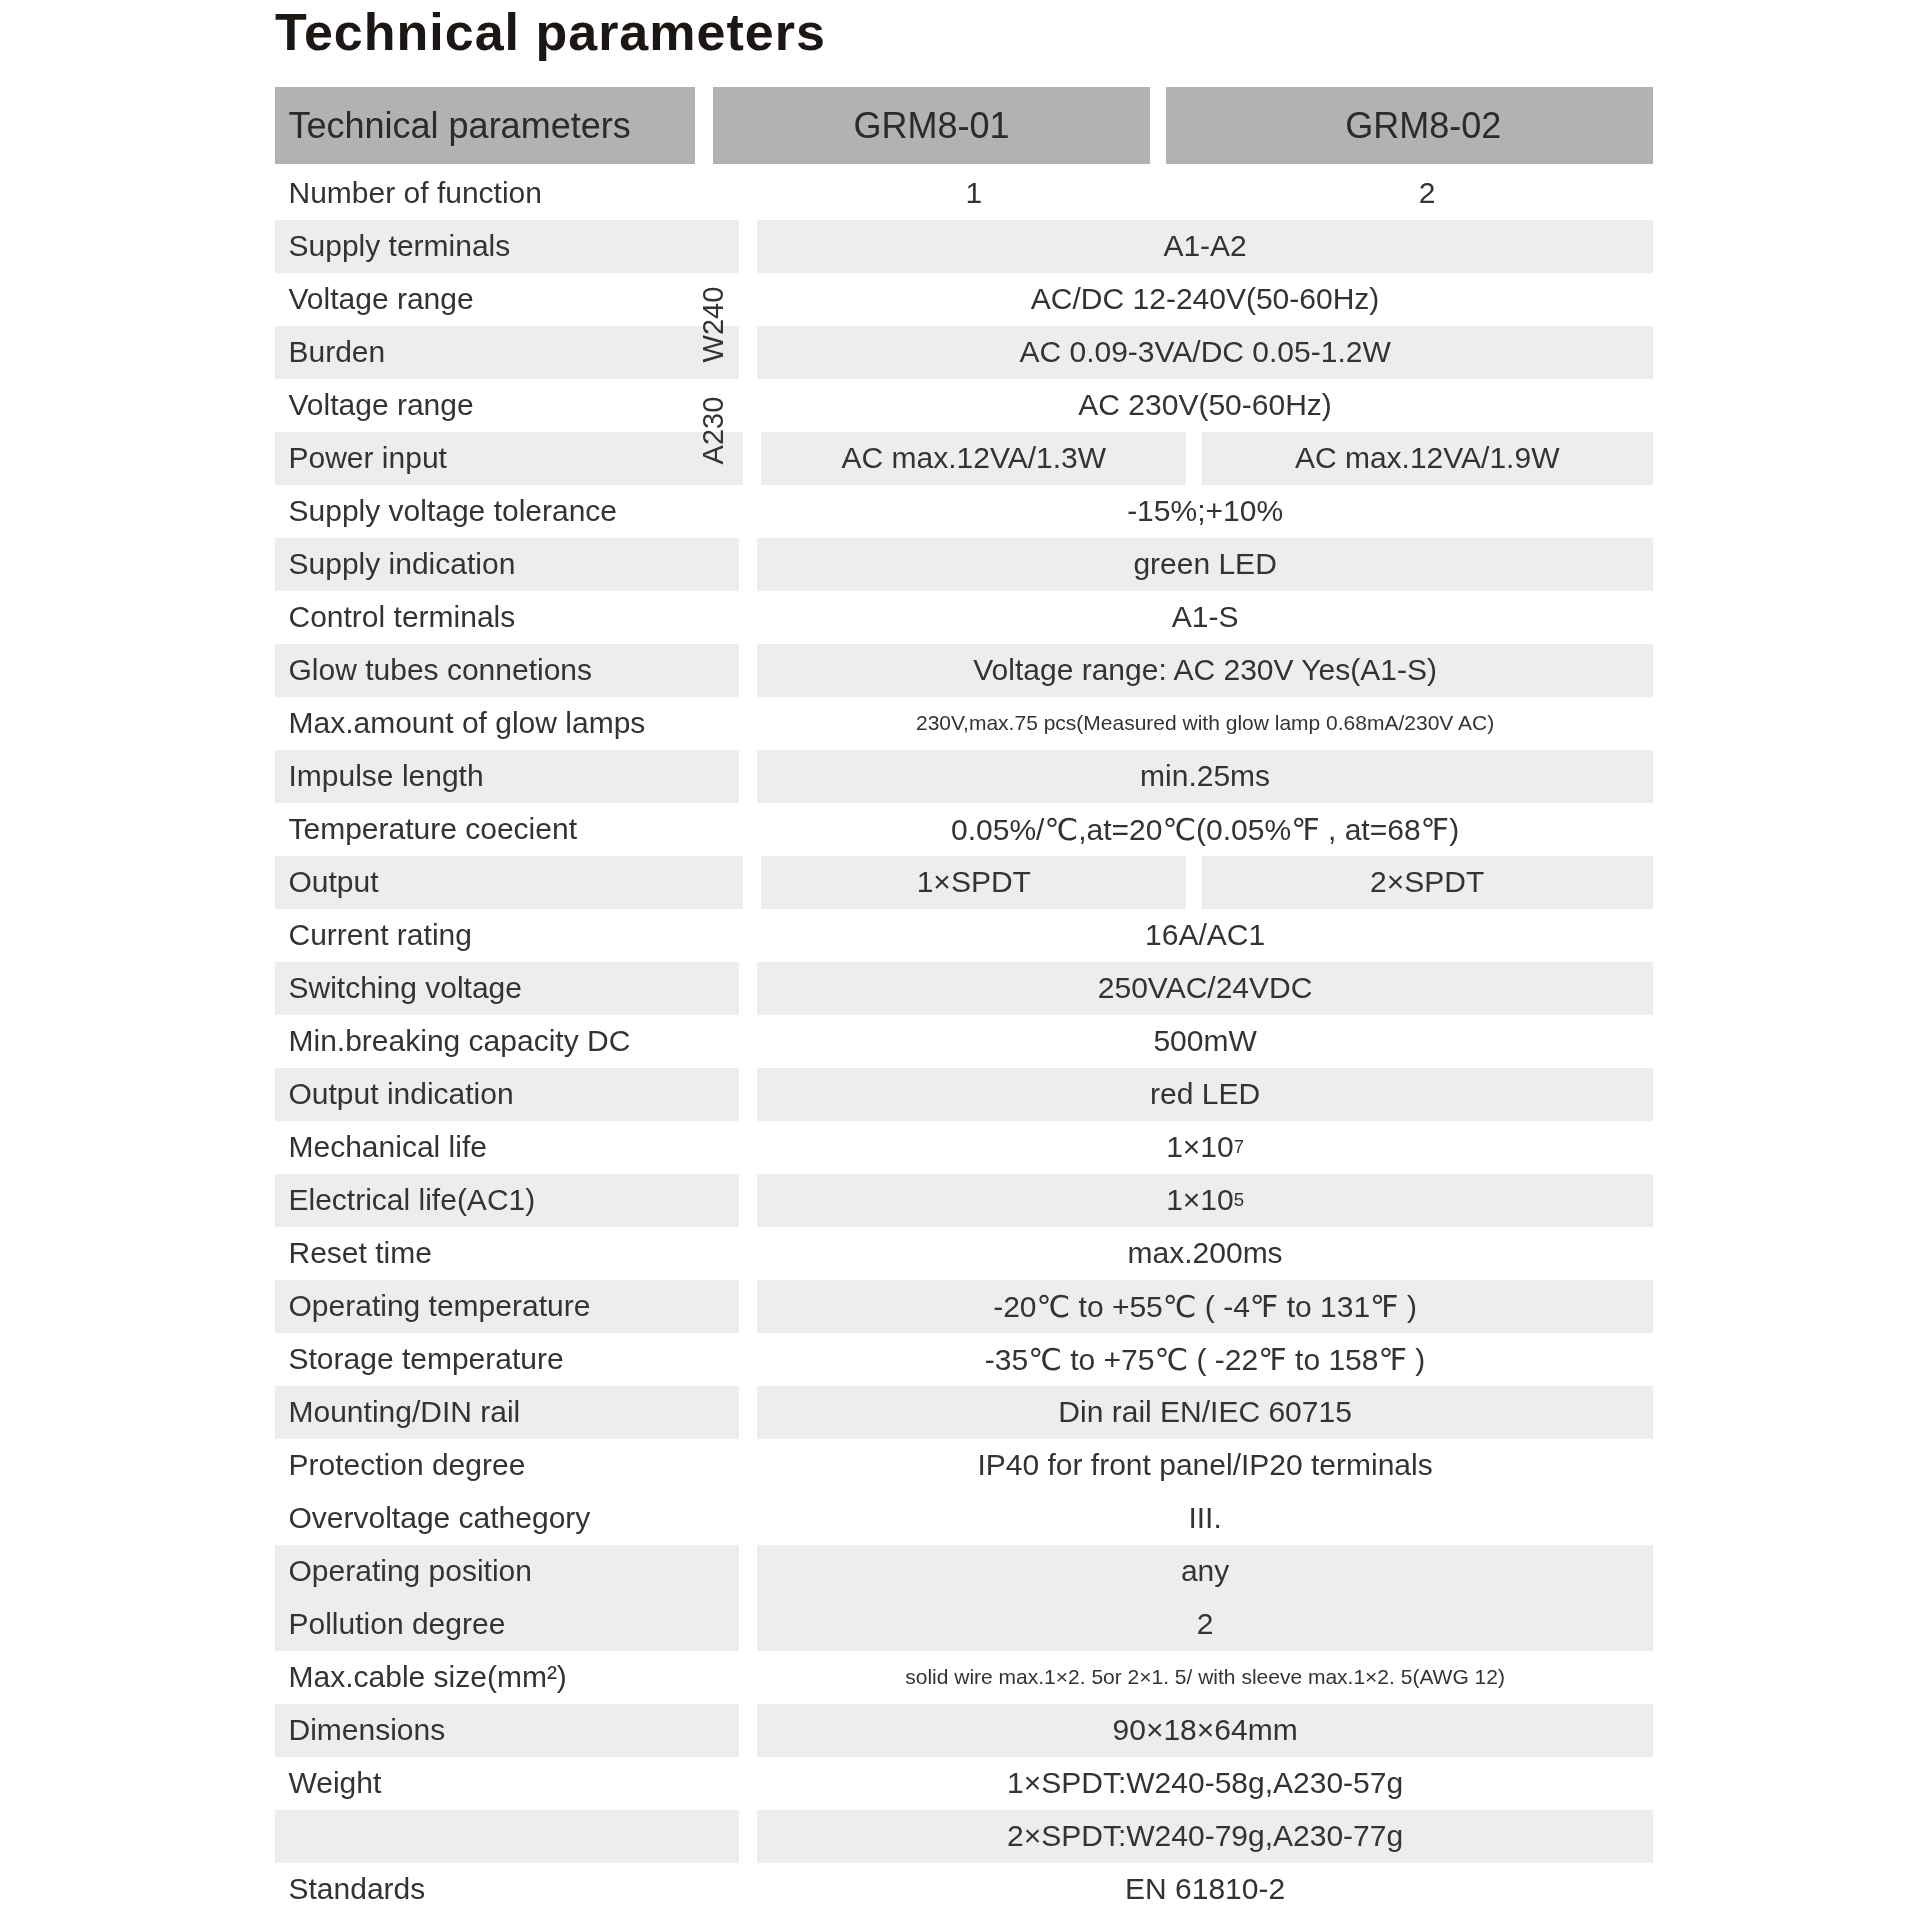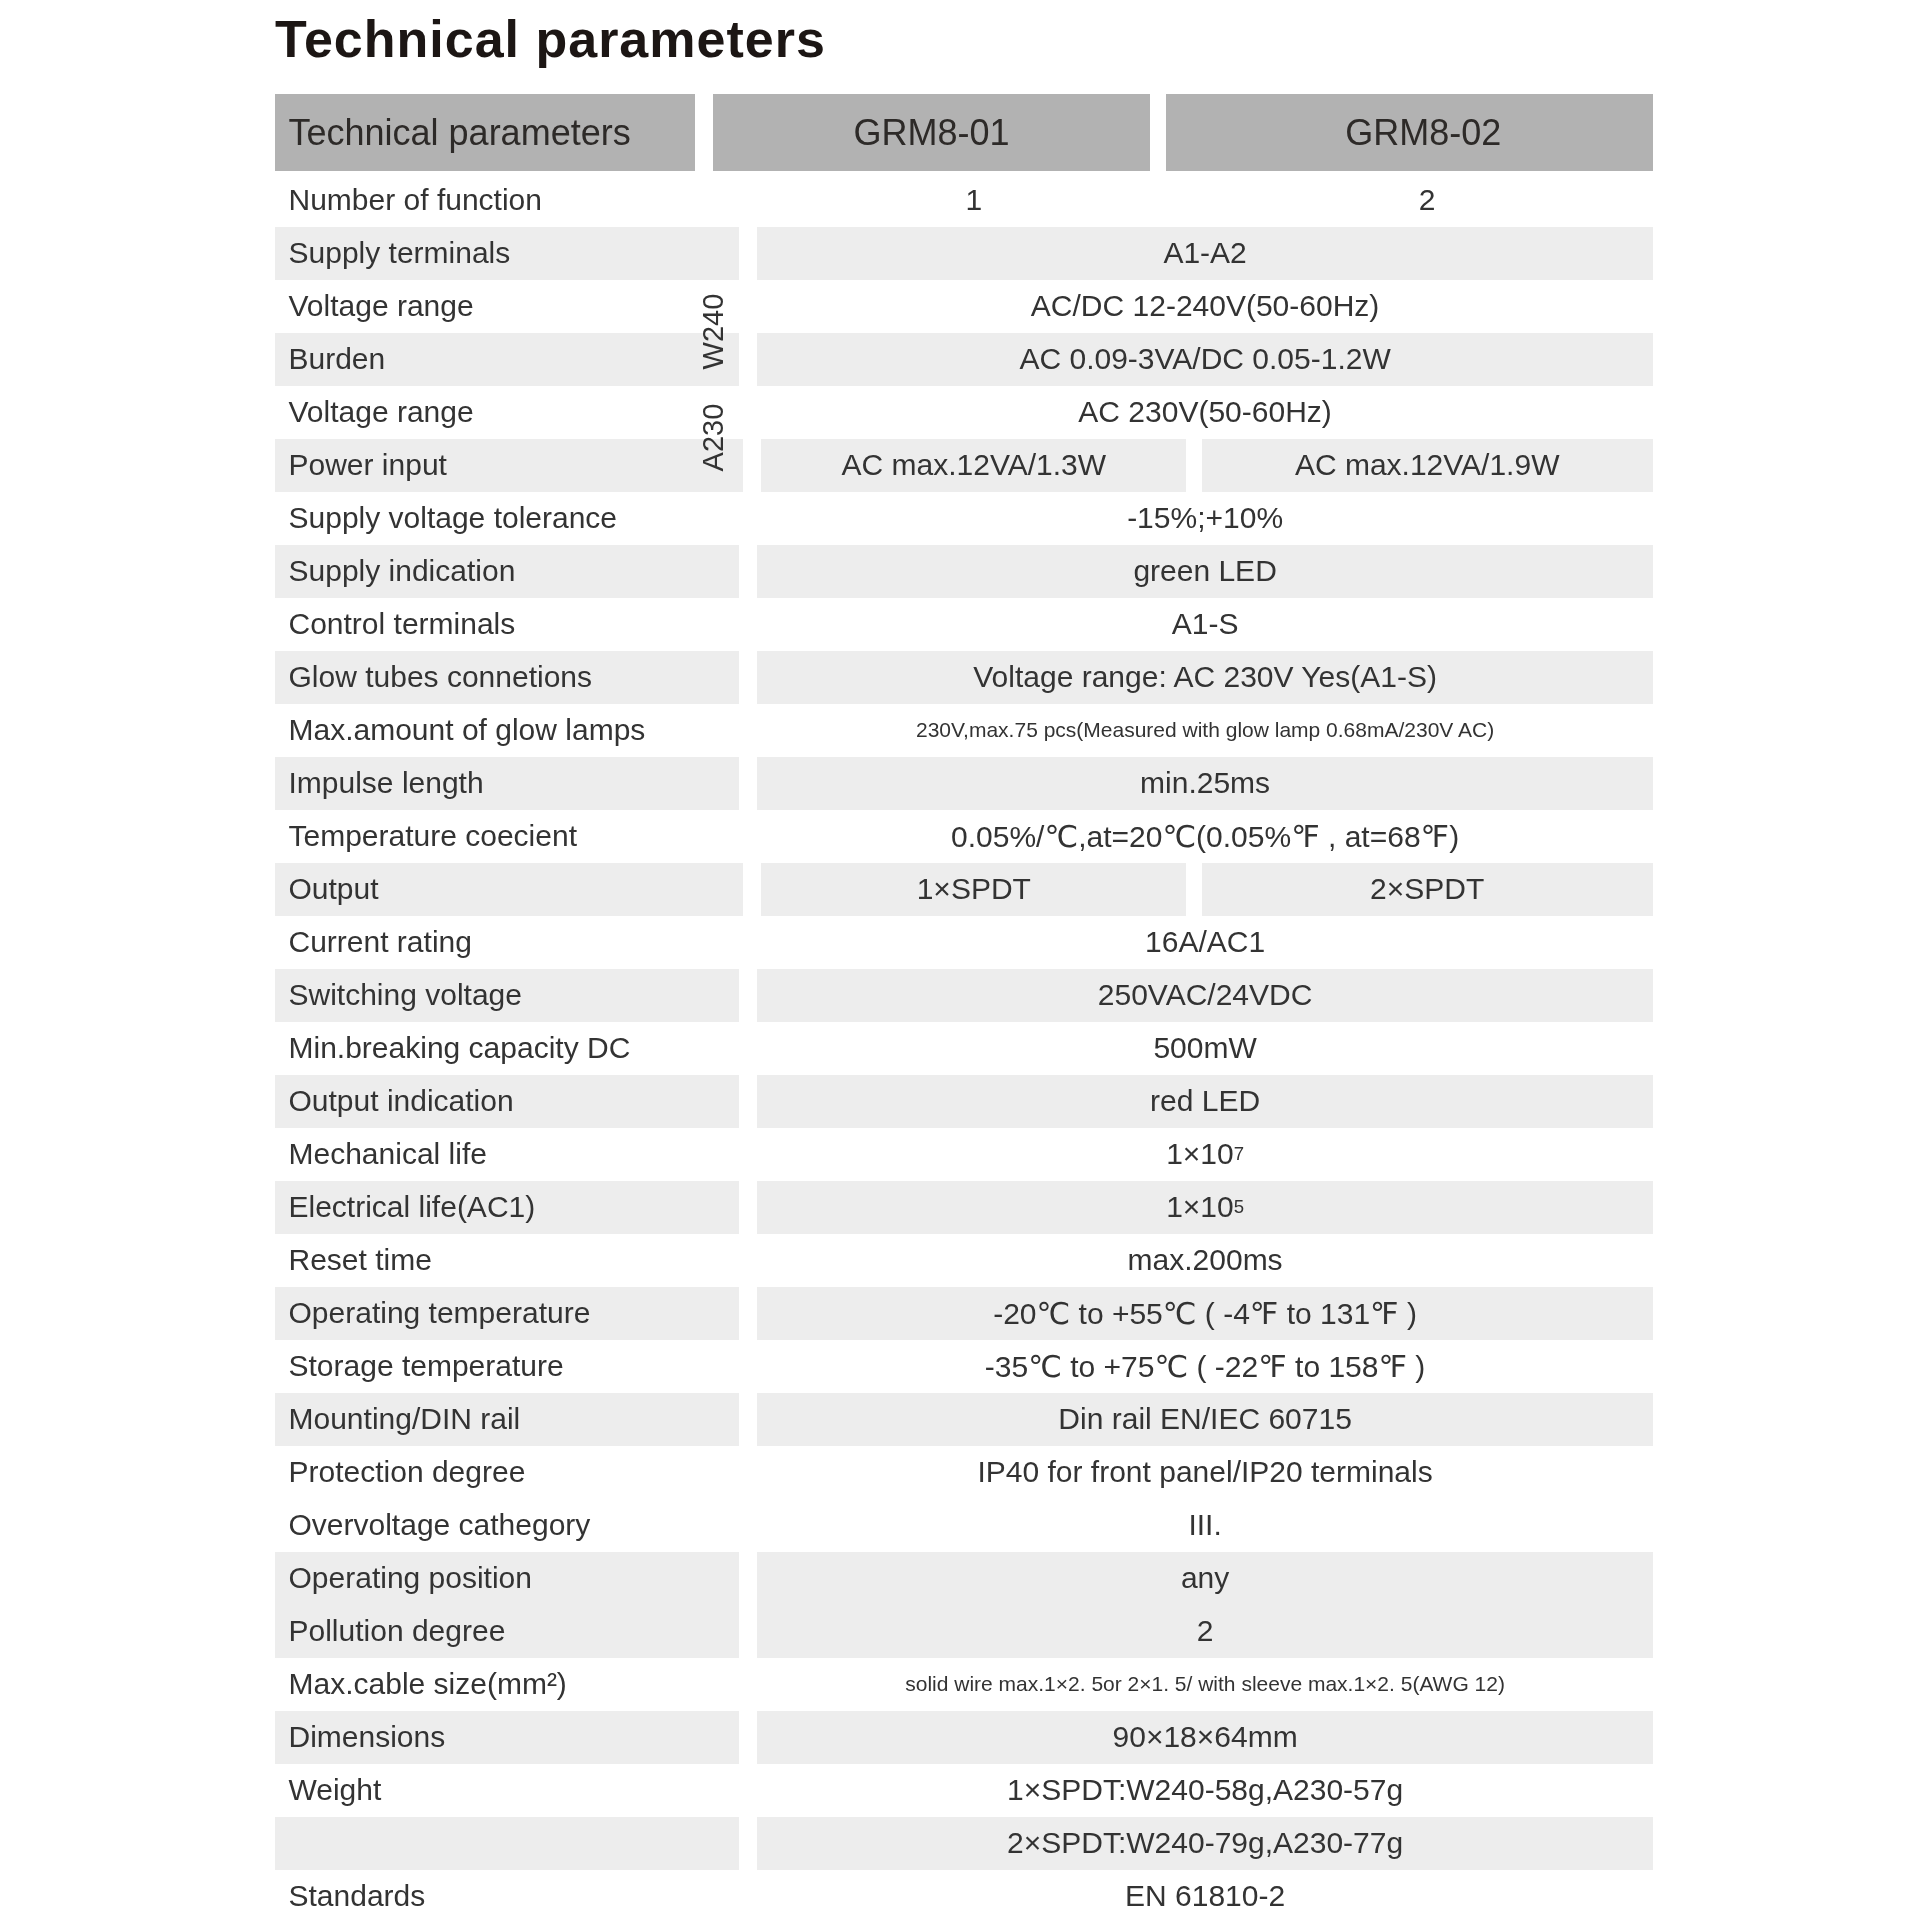--- a/index.html
+++ b/index.html
@@ -11,21 +11,21 @@
     position: relative;
     width: 1931px;
     height: 1931px;
     font-family: "Liberation Sans", "DejaVu Sans", sans-serif;
     color: var(--text, #333333);
     overflow: hidden;
   }
   .page {
     position: absolute;
     left: 275px;
-    top: 9px;
+    top: 2px;
     width: 1378px;
   }
   .title {
     margin: 0 0 25px 0;
     font-size: 52px;
     font-weight: bold;
     color: #1c1614;
     letter-spacing: 1px;
   }
   .table {

